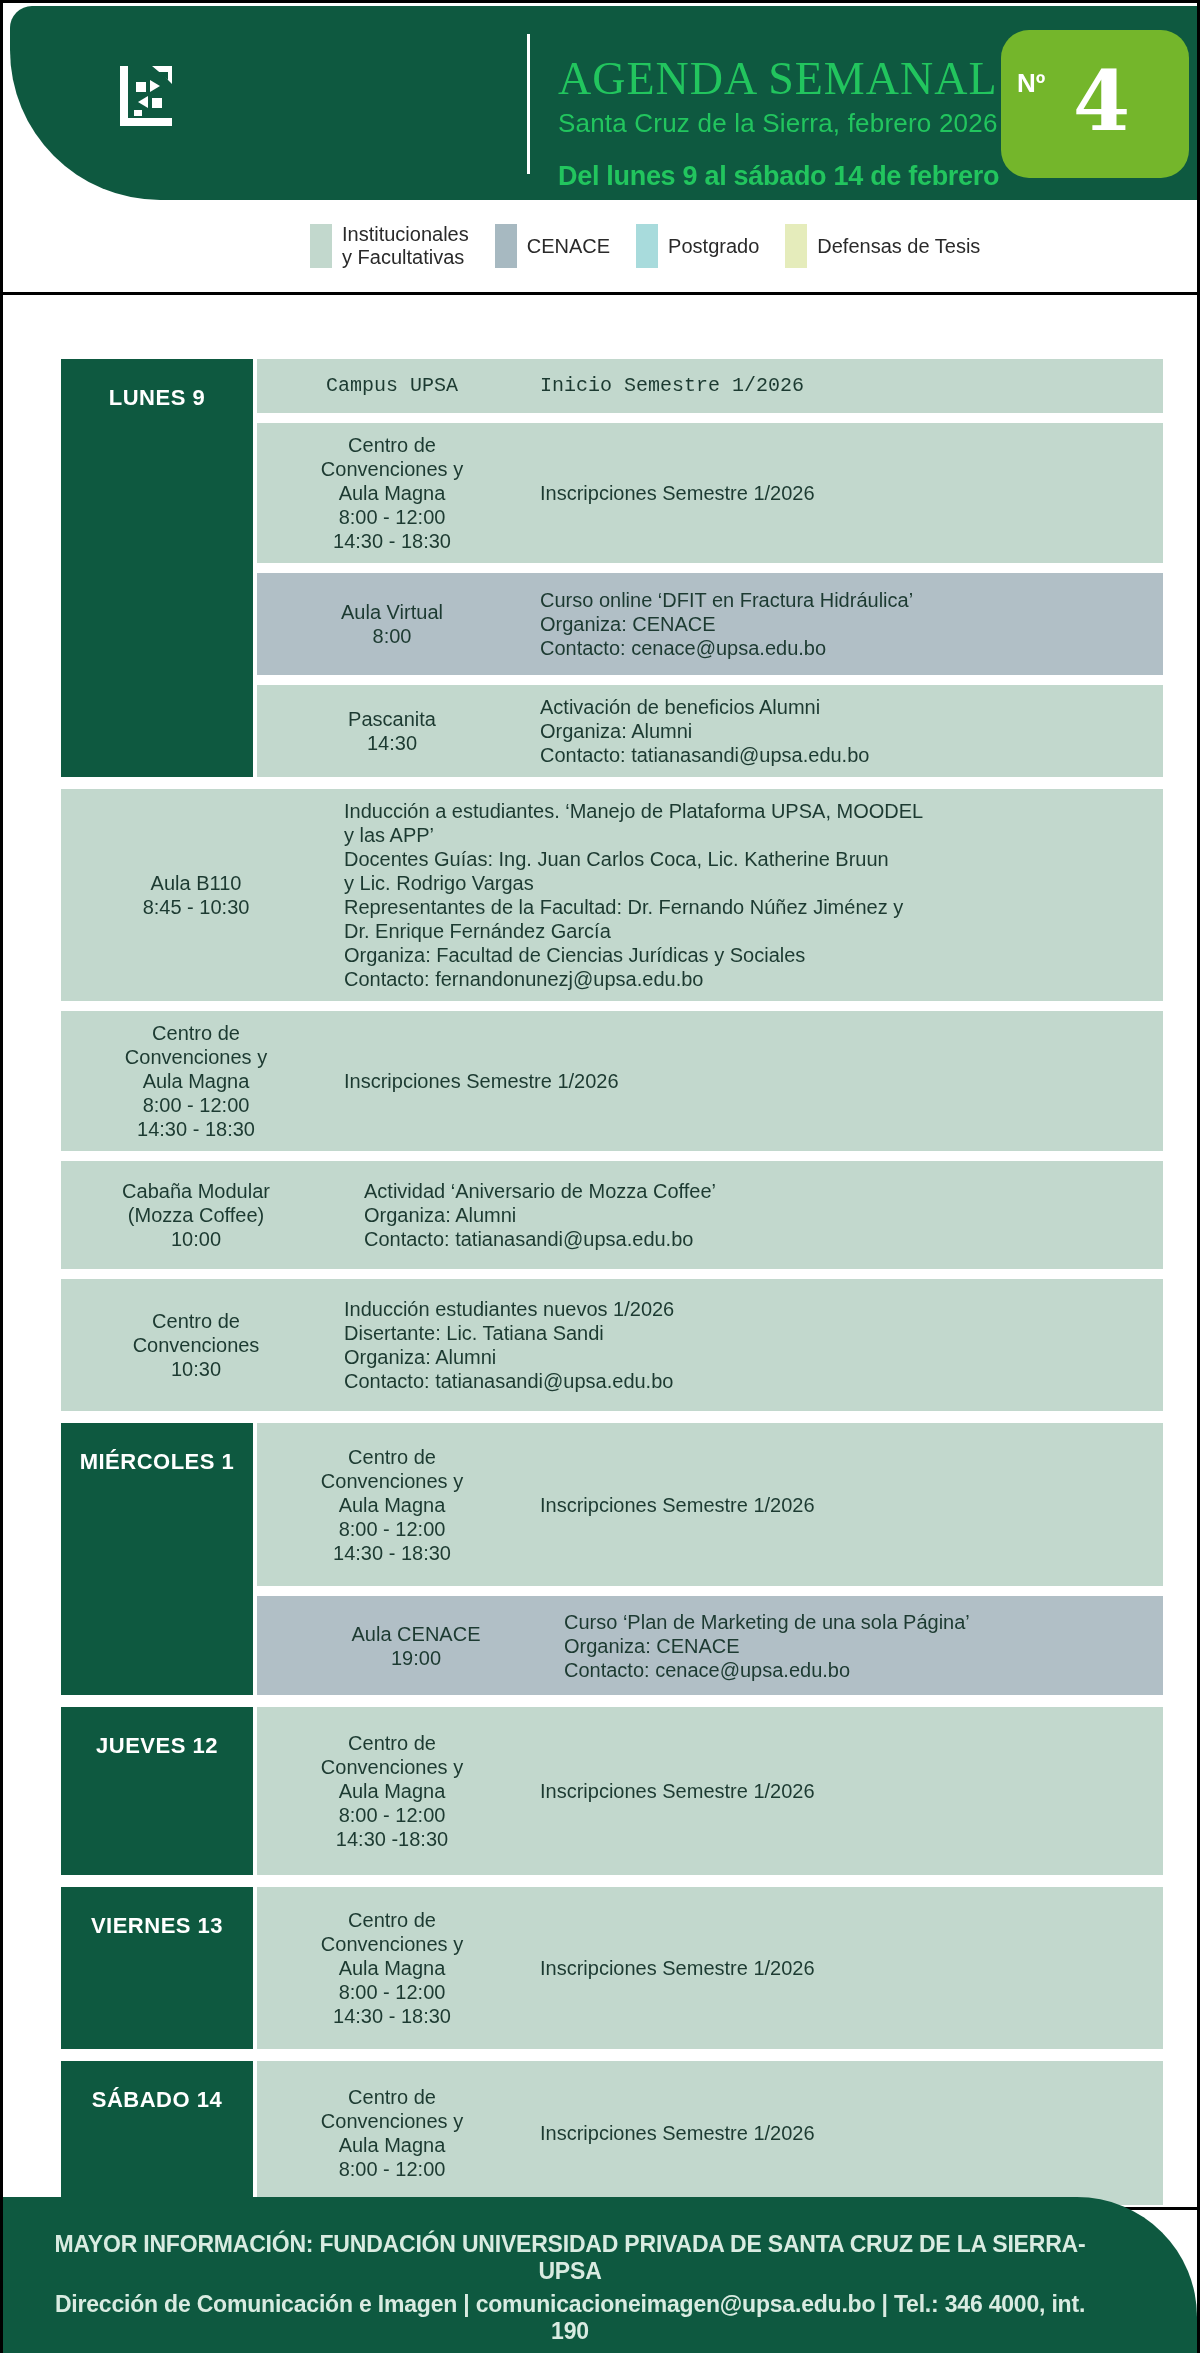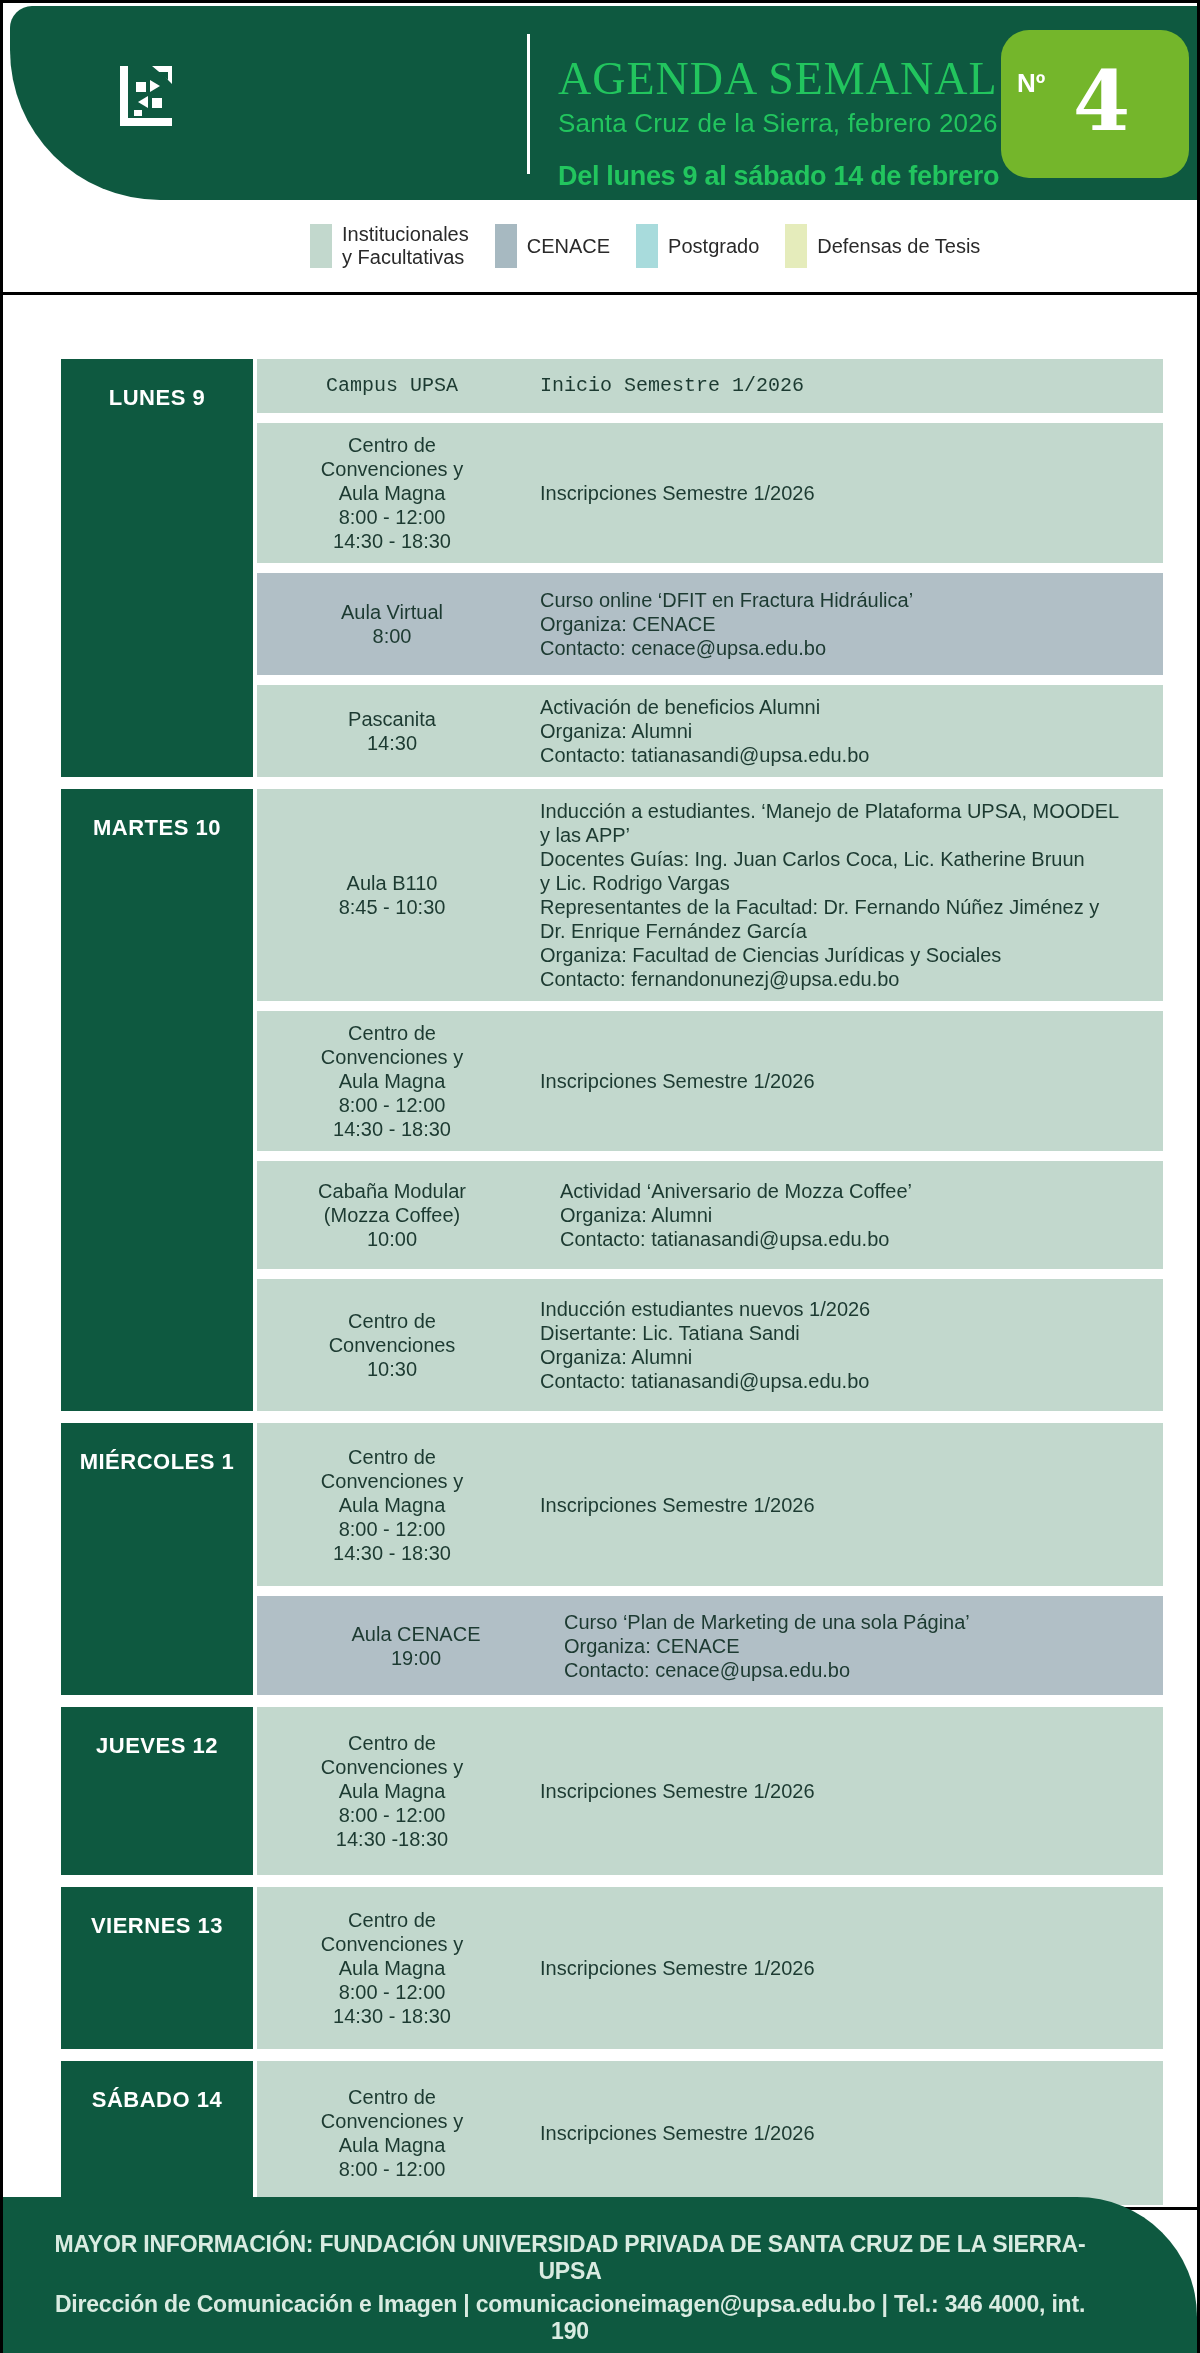--- a/index.html
+++ b/index.html
@@ -201,21 +201,20 @@
         <div class="event-loc">Pascanita
 14:30</div>
         <div class="event-desc">Activación de beneficios Alumni
 Organiza: Alumni
 Contacto: tatianasandi@upsa.edu.bo</div>
       </div>
     </div>
   </div>
 
   <div class="day-group">
-    <div class="day-col">MARTES 10</div>
     <div class="rows">
       <div class="event-row cat-institucional rh195">
         <div class="event-loc">Aula B110
 8:45 - 10:30</div>
         <div class="event-desc">Inducción a estudiantes. ‘Manejo de Plataforma UPSA, MOODEL
 y las APP’
 Docentes Guías: Ing. Juan Carlos Coca, Lic. Katherine Bruun
 y Lic. Rodrigo Vargas
 Representantes de la Facultad: Dr. Fernando Núñez Jiménez y
 Dr. Enrique Fernández García

